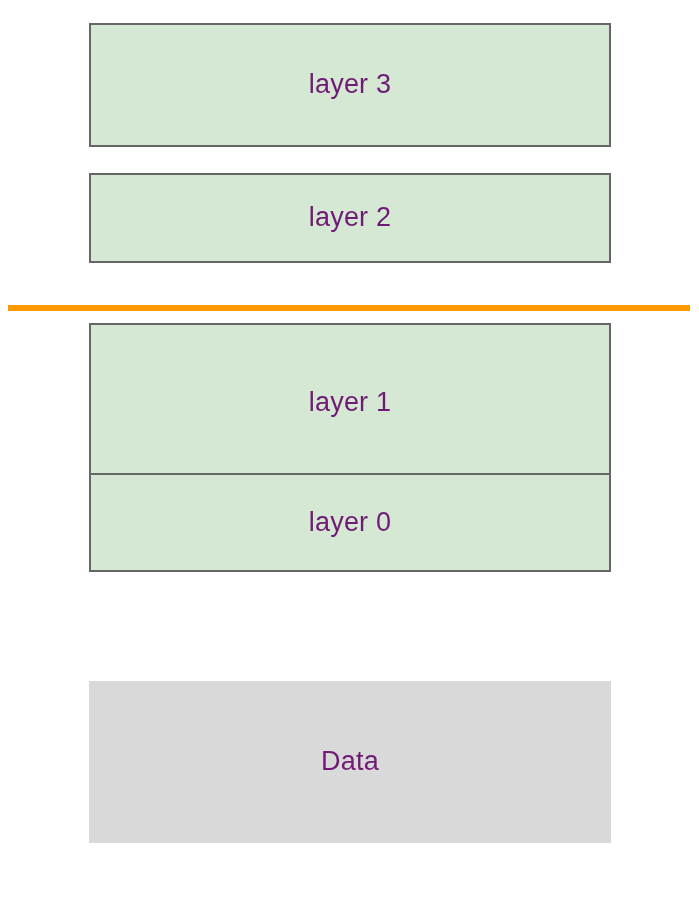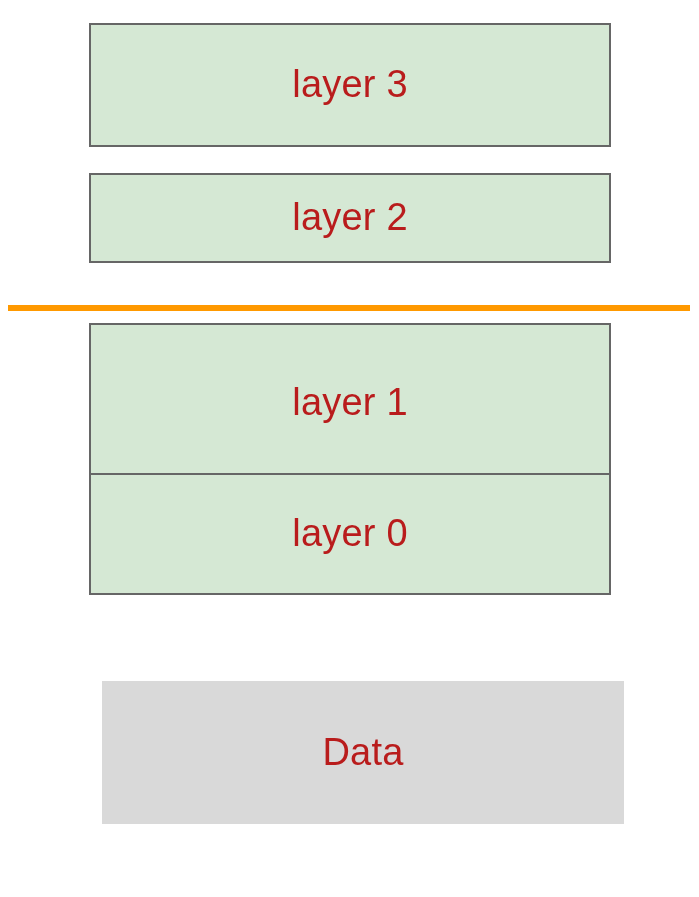--- a/index.html
+++ b/index.html
@@ -20,23 +20,23 @@
   }
   .node {
     position: absolute;
     box-sizing: border-box;
     display: flex;
     align-items: center;
     justify-content: center;
     text-align: center;
   }
   .node-label {
-    font-size: 38px;
+    font-size: 27px;
     line-height: 1.1;
-    color: #b91c1c;
+    color: #701a75;
     letter-spacing: 0.2px;
     white-space: pre;
   }
   .layer-box {
     background: #d5e8d4;
     border: 2px solid #666666;
   }
   .data-box {
     background: #d9d9d9;
     border: none;
@@ -60,21 +60,21 @@
   <div class="node layer-box" style="left:89px; top:173px; width:522px; height:90px;">
     <span class="node-label">layer 2</span>
   </div>
 
   <div class="divider-line" style="left:8px; top:305px; width:682px; height:6px;"></div>
 
   <div class="node layer-box" style="left:89px; top:323px; width:522px; height:160px;">
     <span class="node-label">layer 1</span>
   </div>
 
-  <div class="node layer-box" style="left:89px; top:473px; width:522px; height:122px;text-align:center;">
+  <div class="node layer-box" style="left:89px; top:473px; width:522px; height:99px;text-align:center;">
     <span class="node-label">layer 0</span>
   </div>
 
-  <div class="node data-box" style="left:102px; top:681px; width:522px; height:143px;">
+  <div class="node data-box" style="left:89px; top:681px; width:522px; height:162px;">
     <span class="node-label">Data</span>
   </div>
 
 </div>
 
 </body></html>

